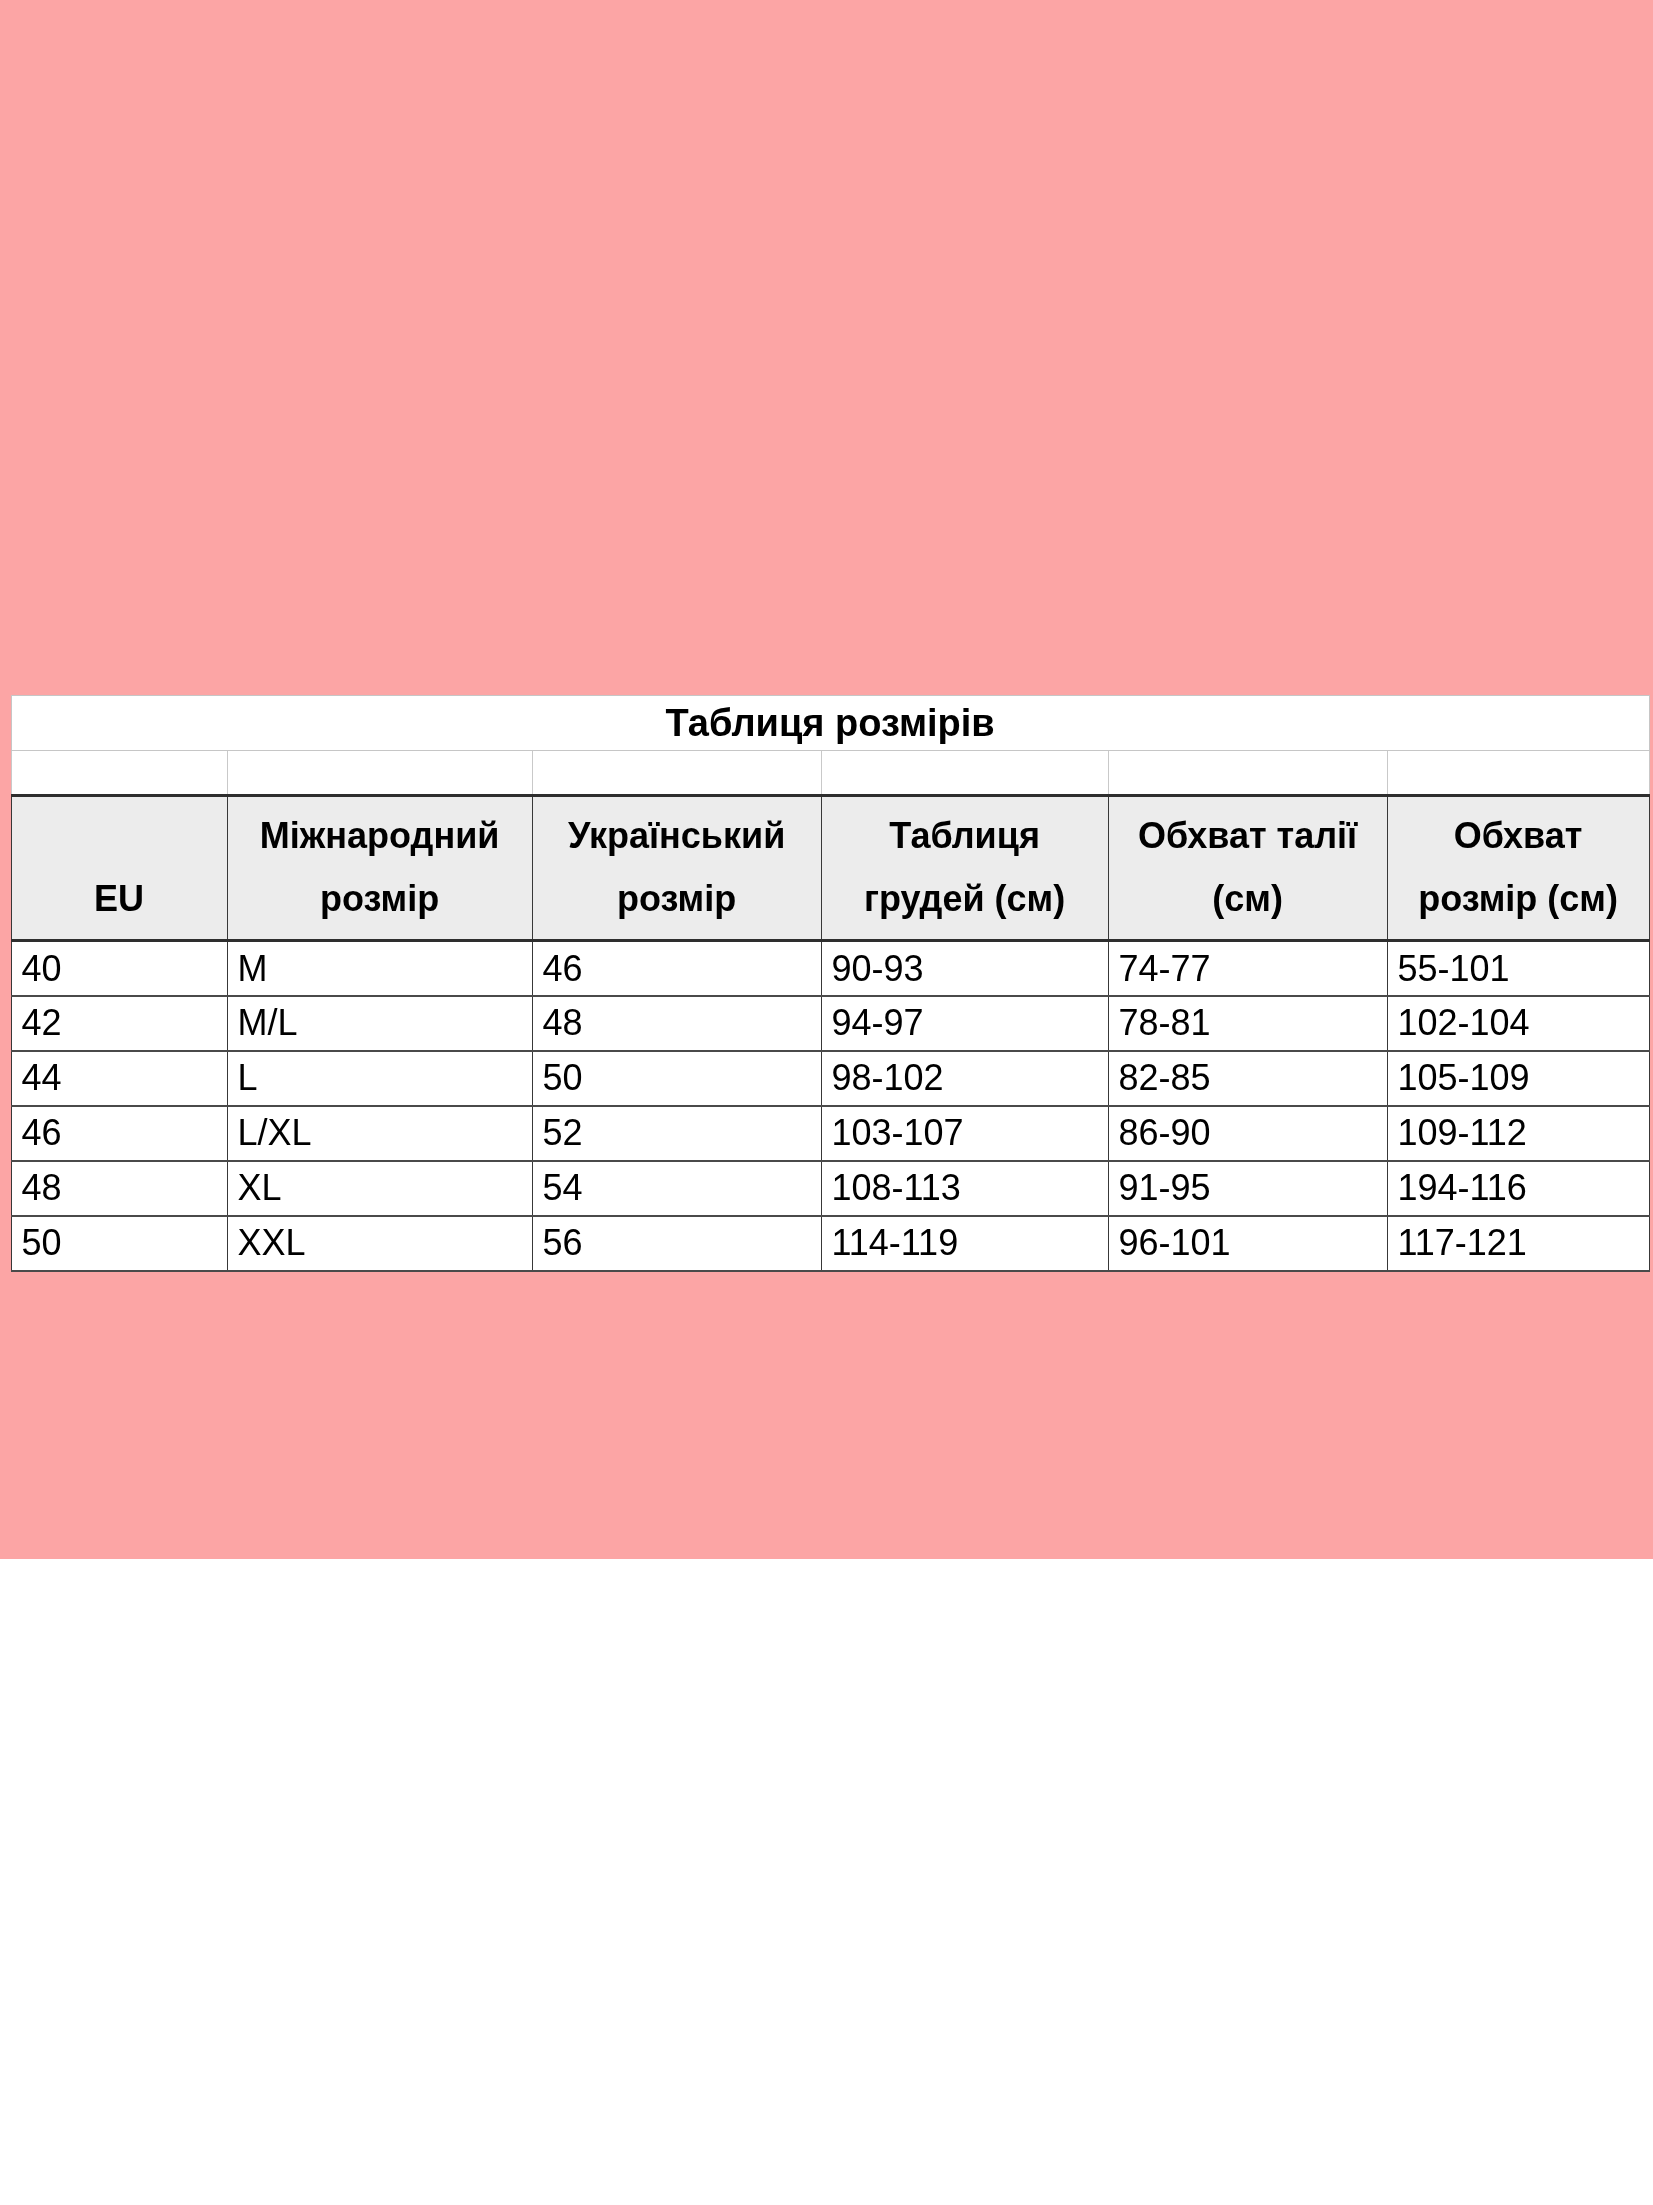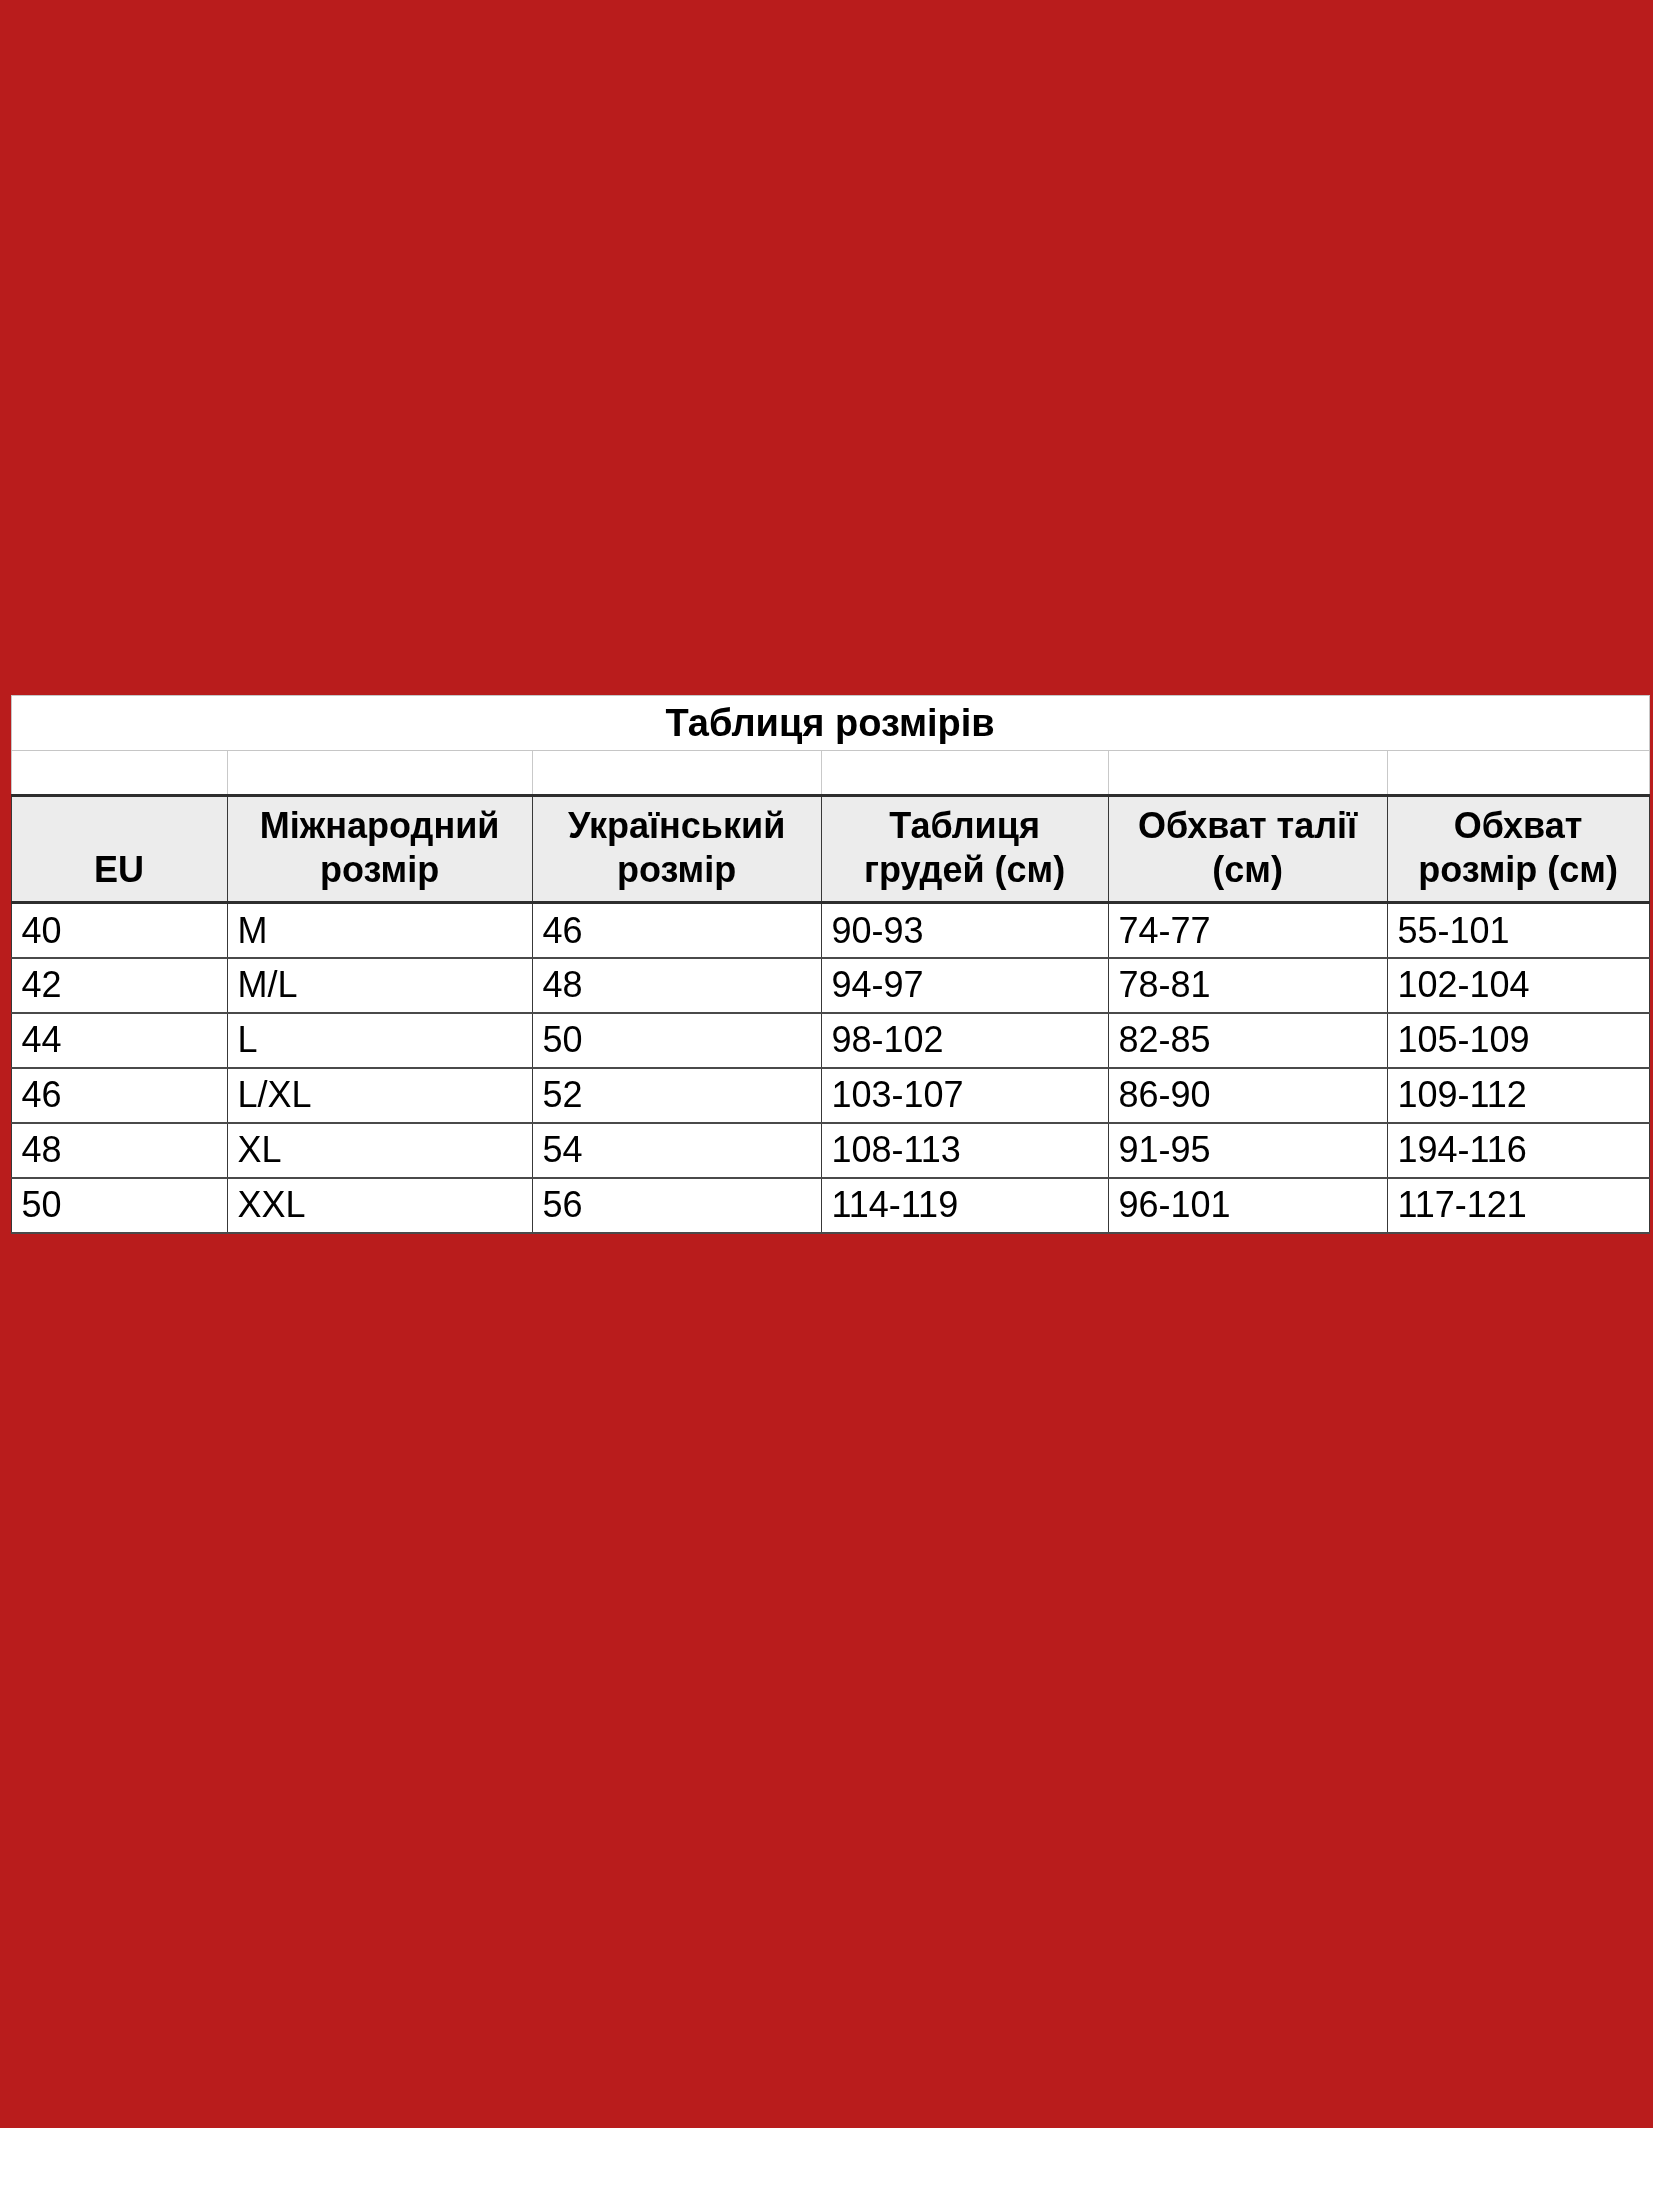--- a/index.html
+++ b/index.html
@@ -6,22 +6,22 @@
   html, body {
     width: 1654px;
     height: 2205px;
     background: #ffffff;
     font-family: "Liberation Sans", sans-serif;
     color: #000000;
   }
   .page {
     position: relative;
     width: 1654px;
-    height: 2128px;
-    background: #b91c1c;
+    height: 1559px;
+    background: #fca5a5;
     overflow: hidden;
   }
   table.size-table {
     position: absolute;
     left: 10.6px;
     top: 695px;
     width: 1638px;
     border-collapse: collapse;
     table-layout: fixed;
   }
@@ -44,21 +44,21 @@
   
   tr.header-row th {
     height: 99px;
     background: #ececec;
     border-left: 1.6px solid #383838;
     border-right: 1.6px solid #383838;
     border-top: 3.3px solid #2e2e2e;
     border-bottom: 3.3px solid #2e2e2e;
     font-size: 36px;
     font-weight: bold;
-    line-height: 44px;
+    line-height: 63px;
     text-align: center;
     vertical-align: bottom;
     padding: 6.5px 4.9px 9.8px 4.9px;
   }
   
   tr.data-row td {
     height: 55px;
     border-left: 1.6px solid #383838;
     border-right: 1.6px solid #383838;
     border-top: 2.5px solid #4a4a4a;

